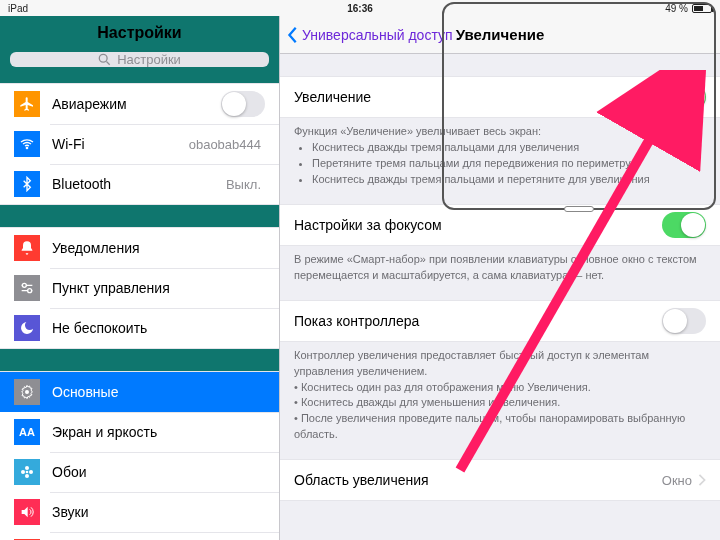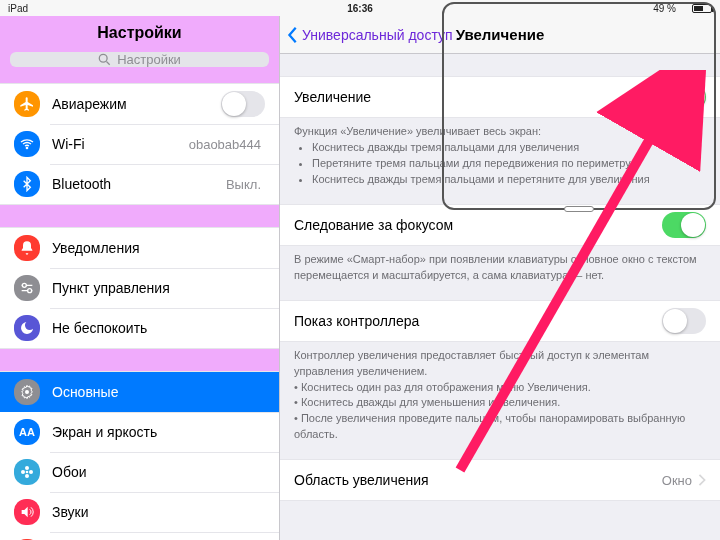--- a/index.html
+++ b/index.html
@@ -1,30 +1,30 @@
 <!DOCTYPE html>
 <html><head>
 <meta charset="utf-8">
 <style>
 *{margin:0;padding:0;box-sizing:border-box;font-family:-apple-system,BlinkMacSystemFont,"Helvetica Neue",sans-serif;-webkit-font-smoothing:antialiased}
 body{width:720px;height:540px;background:#efeff4;overflow:hidden;position:relative}
 .statusbar{height:16px;display:flex;align-items:center;justify-content:space-between;padding:0 8px;font-size:10px;color:#222;background:#f7f7f7}
 .statusbar .center{position:absolute;left:50%;transform:translateX(-50%);font-weight:600}
-.statusbar .right{display:flex;align-items:center;gap:16px}
+.statusbar .right{display:flex;align-items:center;gap:4px}
 .batt{display:inline-block;width:20px;height:9px;border:1px solid #222;border-radius:2px;position:relative}
 .batt::after{content:"";position:absolute;right:-3px;top:2px;width:2px;height:5px;background:#222;border-radius:0 1px 1px 0}
 .batt .fill{position:absolute;left:1px;top:1px;bottom:1px;width:48%;background:#222}
 .container{display:flex;height:524px}
-.sidebar{width:280px;border-right:1px solid #c8c7cc;background:#f0abfc;display:flex;flex-direction:column}
+.sidebar{width:280px;border-right:1px solid #c8c7cc;background:#0f766e;display:flex;flex-direction:column}
 .sb-title{text-align:center;font-weight:700;font-size:16px;padding:8px 0 10px}
 .search{margin:0 10px 16px;height:30px;background:#e4e4e9;border-radius:6px;display:flex;align-items:center;justify-content:center;color:#8e8e93;font-size:13px;gap:6px}
 .group{background:#fff;border-top:1px solid #e5e5ea;border-bottom:1px solid #e5e5ea;margin-bottom:22px}
 .row{display:flex;align-items:center;height:40px;padding:4px 14px;position:relative}
 .row+.row::before{content:"";position:absolute;left:50px;right:0;top:0;height:1px;background:#e5e5ea}
-.icon{width:26px;height:26px;border-radius:12px;margin-right:12px;display:flex;align-items:center;justify-content:center;color:#fff;flex-shrink:0}
+.icon{width:26px;height:26px;border-radius:0;margin-right:12px;display:flex;align-items:center;justify-content:center;color:#fff;flex-shrink:0}
 .icon svg{width:16px;height:16px}
 .row-label{flex:1;font-size:14px;color:#000}
 .row-detail{font-size:13px;color:#8e8e93;margin-right:4px}
 .row.selected{background:#007aff}
 .row.selected .row-label{color:#fff}
 .toggle{width:44px;height:26px;border-radius:13px;background:#e5e5ea;position:relative;transition:.2s}
 .toggle .knob{position:absolute;width:24px;height:24px;background:#fff;border-radius:50%;top:1px;left:1px;box-shadow:0 1px 3px rgba(0,0,0,.3)}
 .toggle.on{background:#4cd964}
 .toggle.on .knob{left:19px}
 .detail{flex:1;background:#efeff4;overflow-y:auto}
@@ -203,21 +203,21 @@
         <div class="title">Функция «Увеличение» увеличивает весь экран:</div>
         <ul>
           <li>Коснитесь дважды тремя пальцами для увеличения</li>
           <li>Перетяните тремя пальцами для передвижения по периметру</li>
           <li>Коснитесь дважды тремя пальцами и перетяните для увеличения</li>
         </ul>
       </div>
 
       <div class="dgroup" style="margin-top:6px">
         <div class="drow">
-          <span class="label">Следование за фокусом</span>
+          <span class="label">Настройки за фокусом</span>
           <span class="toggle on">
               <span class="knob"></span>
             </span>
         </div>
       </div>
       <div class="note">В режиме «Смарт-набор» при появлении клавиатуры основное окно с текстом перемещается и масштабируется, а сама клавиатура — нет.</div>
 
       <div class="dgroup" style="margin-top:6px">
         <div class="drow">
           <span class="label">Показ контроллера</span>

